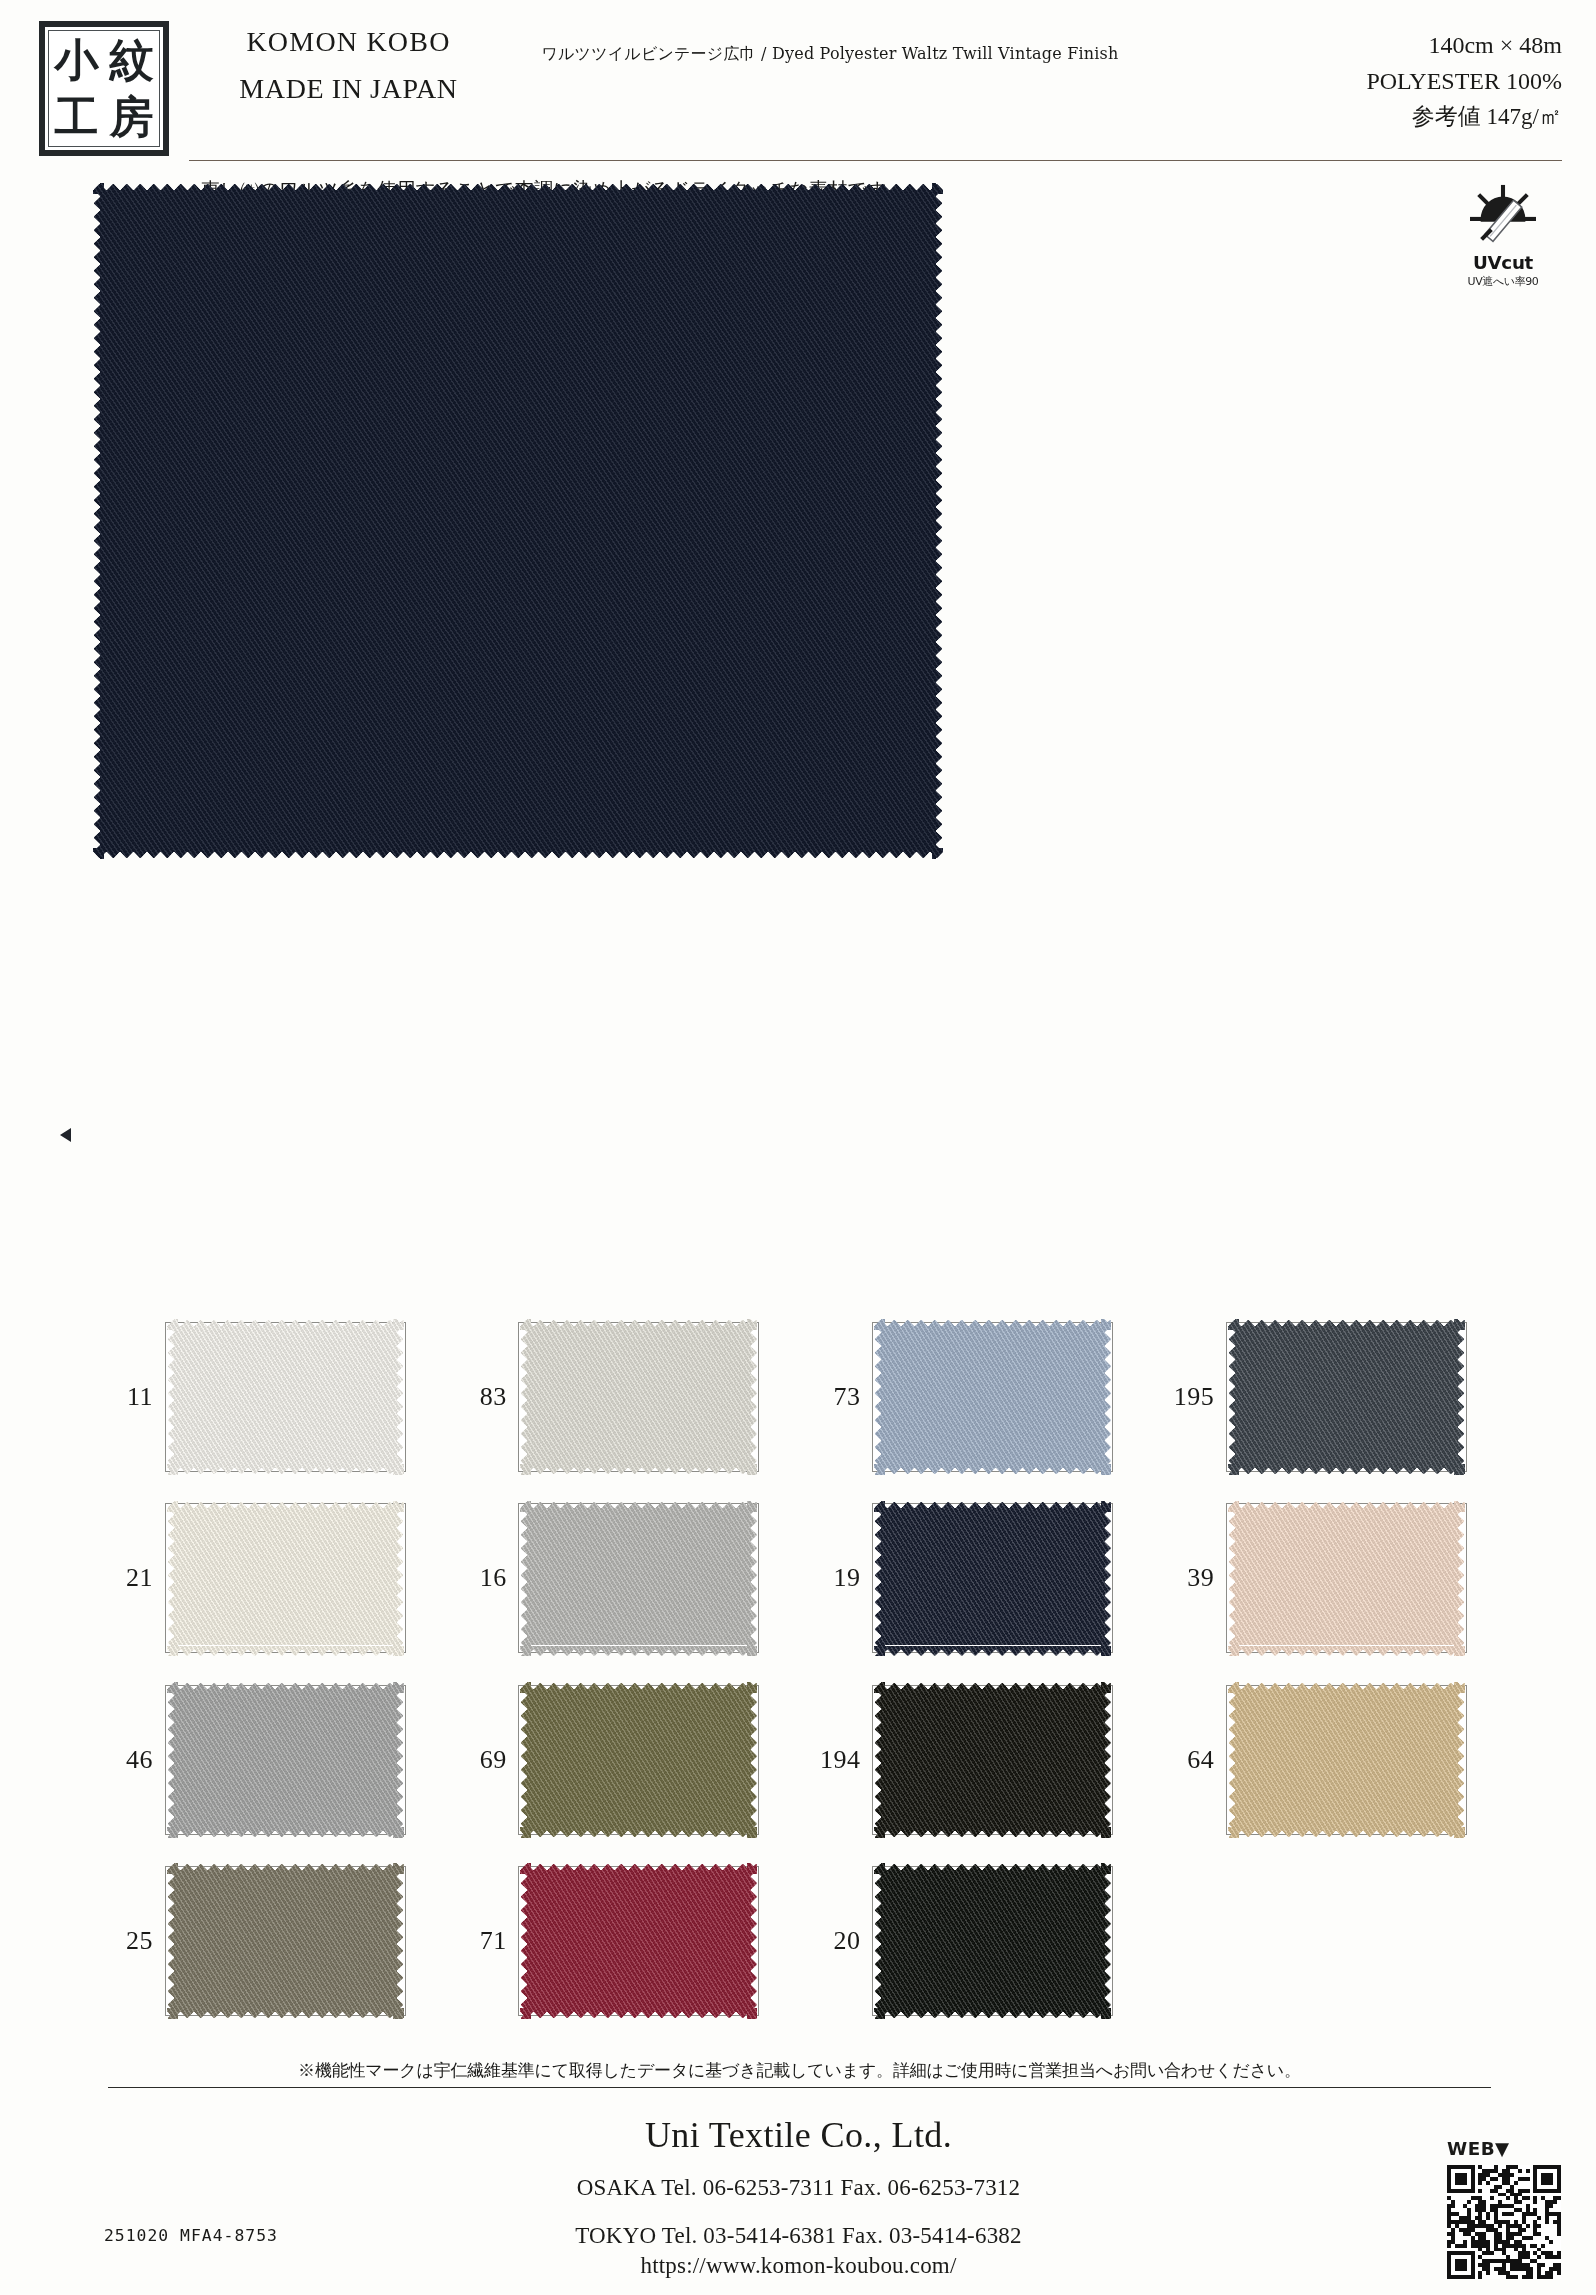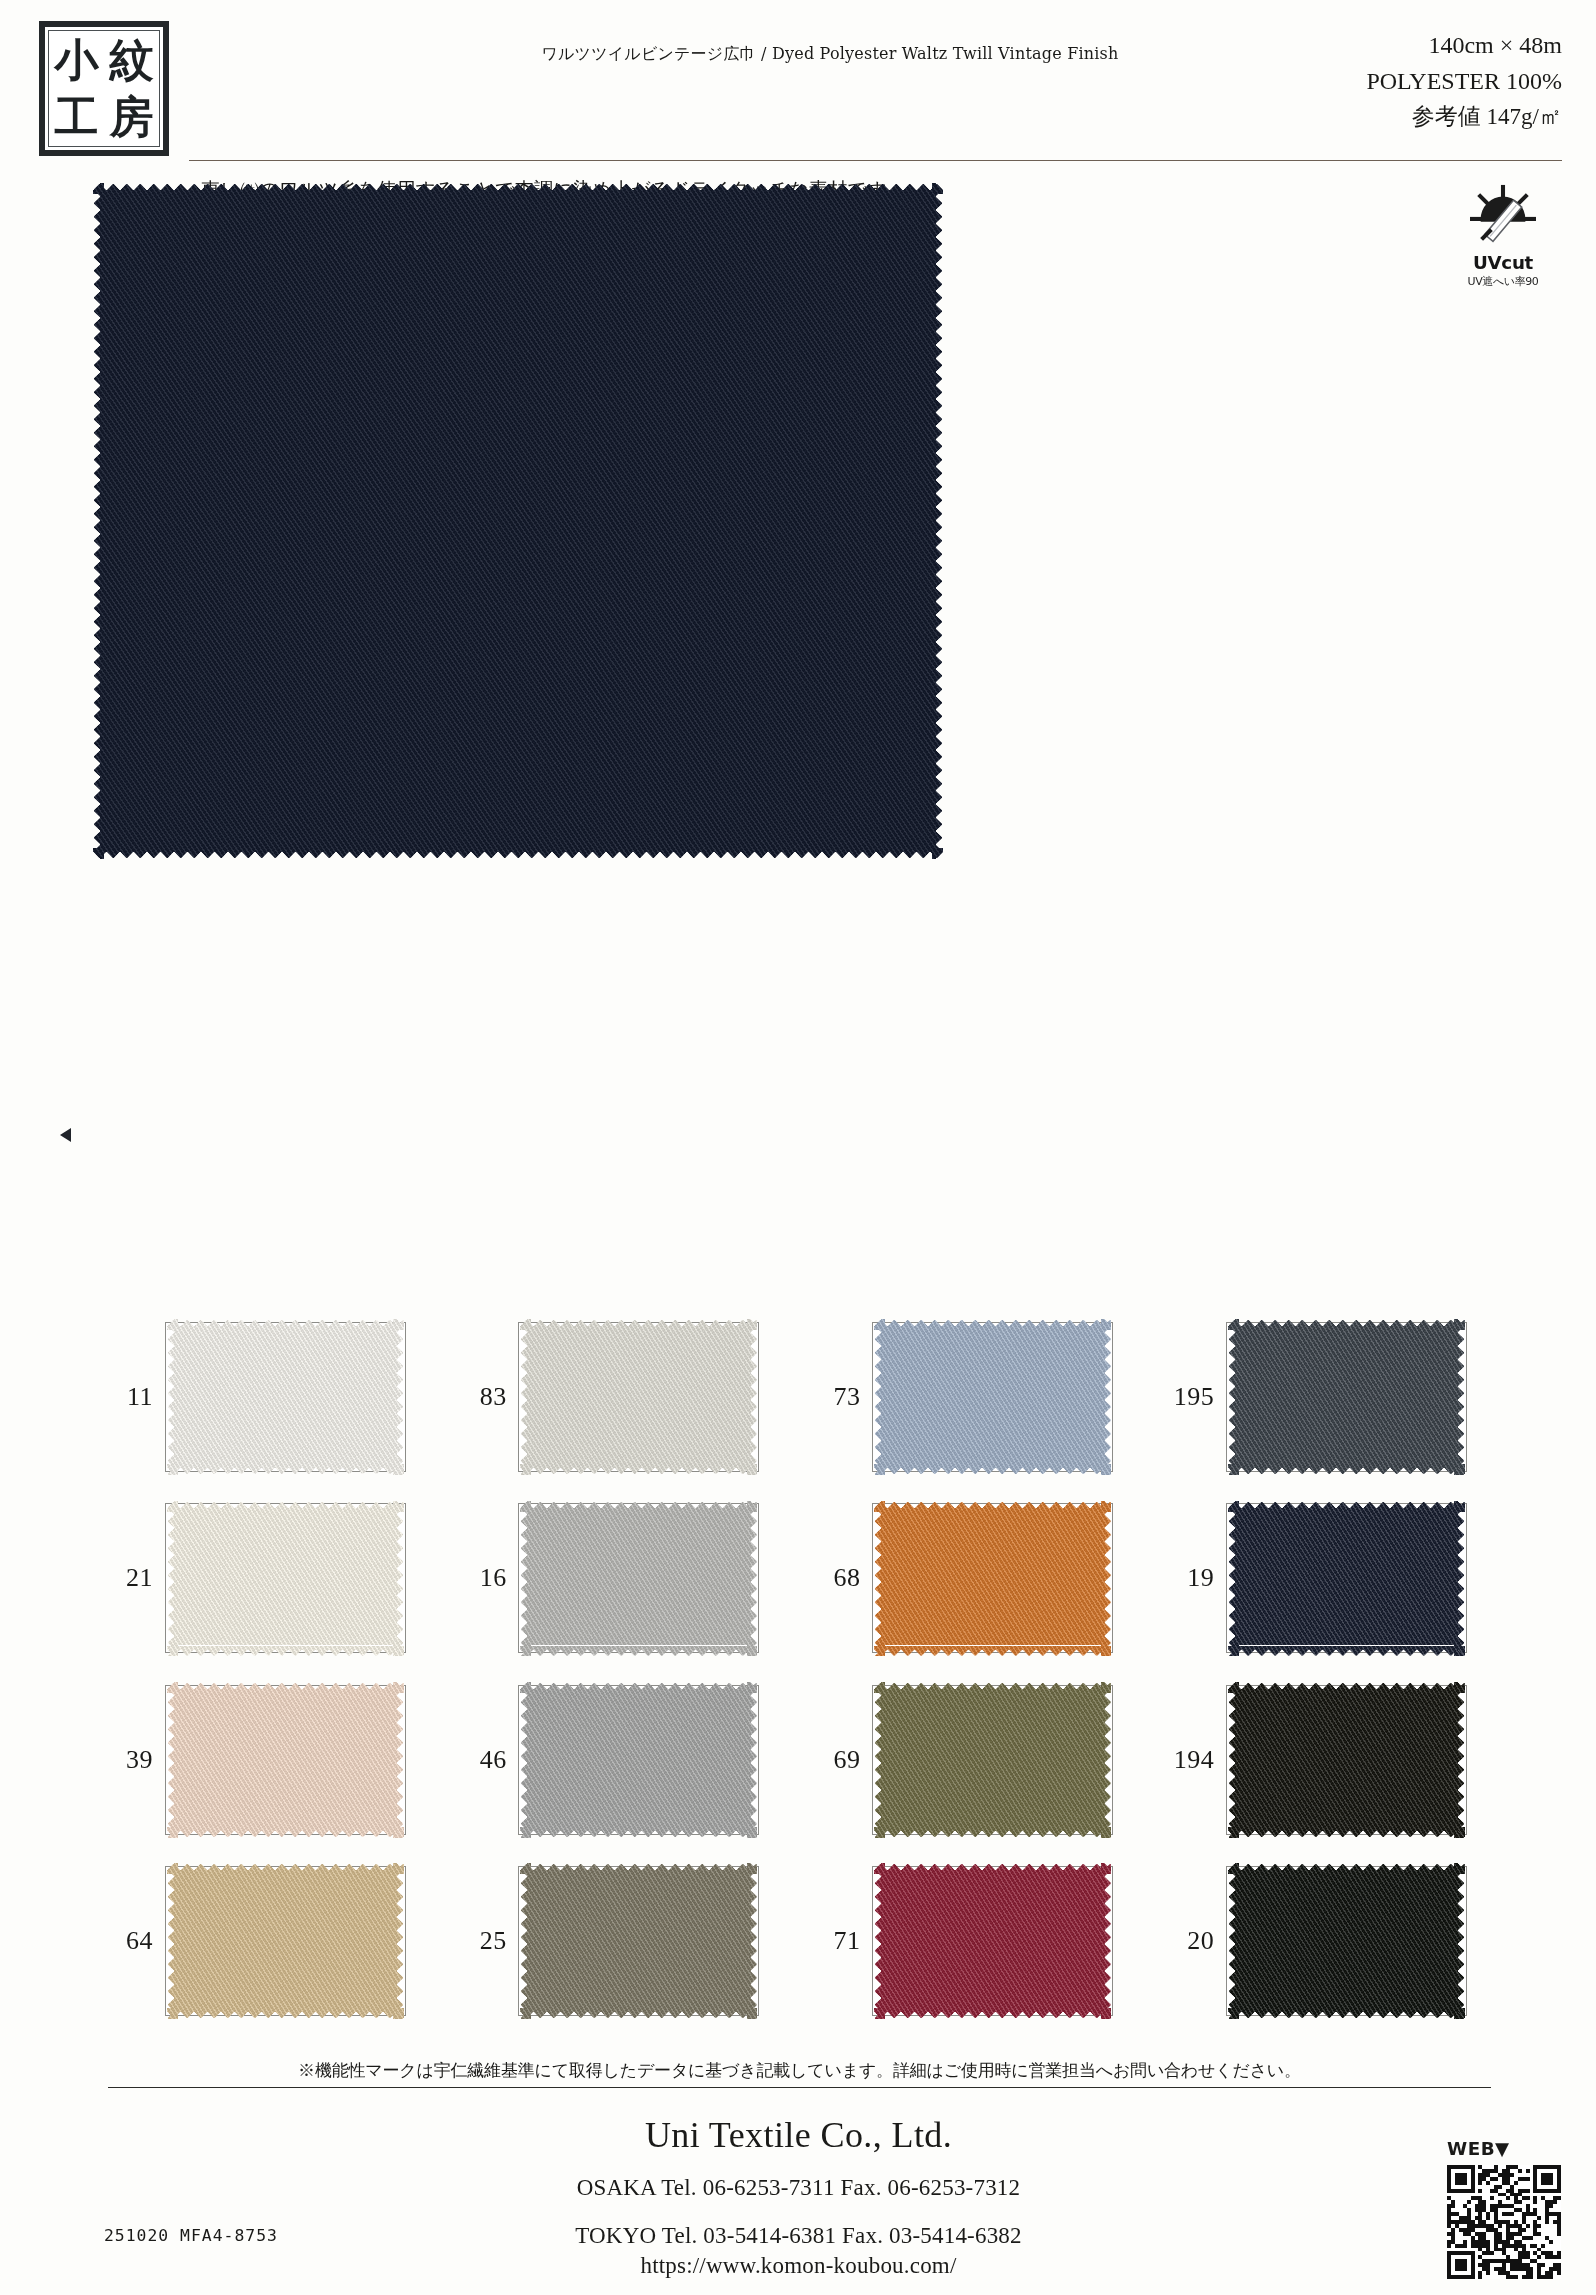--- a/index.html
+++ b/index.html
@@ -208,20 +208,24 @@
 
     <div class="logo-box">
       <div class="logo-inner">
         <span class="logo-ch">小</span>
         <span class="logo-ch">紋</span>
         <span class="logo-ch">工</span>
         <span class="logo-ch">房</span>
       </div>
     </div>
 
+    <div class="brand">
+      <div class="brand-1">KOMON  KOBO</div>
+      <div class="brand-2">MADE IN JAPAN</div>
+    </div>
 
     <div class="prod">
       <div class="prod-desc">ワルツツイルビンテージ広巾 / Dyed Polyester Waltz Twill Vintage Finish</div>
     </div>
 
     <div class="spec">
       <div>140cm × 48m</div>
       <div>POLYESTER 100%</div>
       <div class="sp-weight"><span>参考値 147g/</span><span>㎡</span></div>
     </div>
@@ -300,28 +304,20 @@
         <div class="chip-frame">
           <div class="chip pinked" style="background: rgb(246, 242, 230);">
             <div class="chip-tex"></div>
           </div>
         </div>
       </div>
       <div class="cell">
         <div class="cell-no">16</div>
         <div class="chip-frame">
           <div class="chip pinked" style="background: rgb(185, 185, 182);">
-            <div class="chip-tex"></div>
-          </div>
-        </div>
-      </div>
-      <div class="cell">
-        <div class="cell-no">68</div>
-        <div class="chip-frame">
-          <div class="chip pinked" style="background: rgb(212, 118, 42);">
             <div class="chip-tex"></div>
           </div>
         </div>
       </div>
       <div class="cell">
         <div class="cell-no">19</div>
         <div class="chip-frame">
           <div class="chip pinked" style="background: rgb(23, 29, 47);">
             <div class="chip-tex"></div>
           </div>

